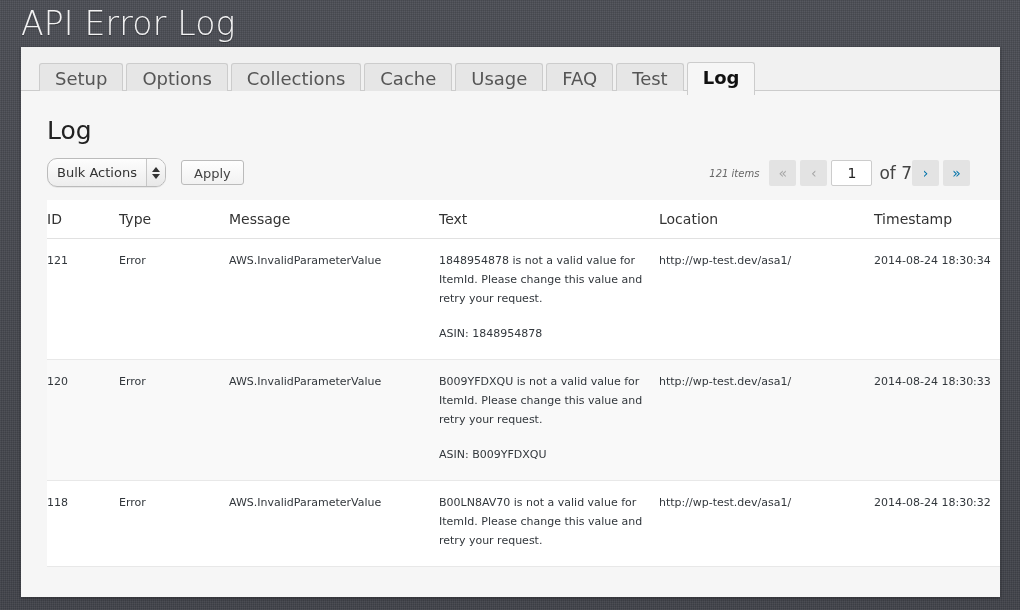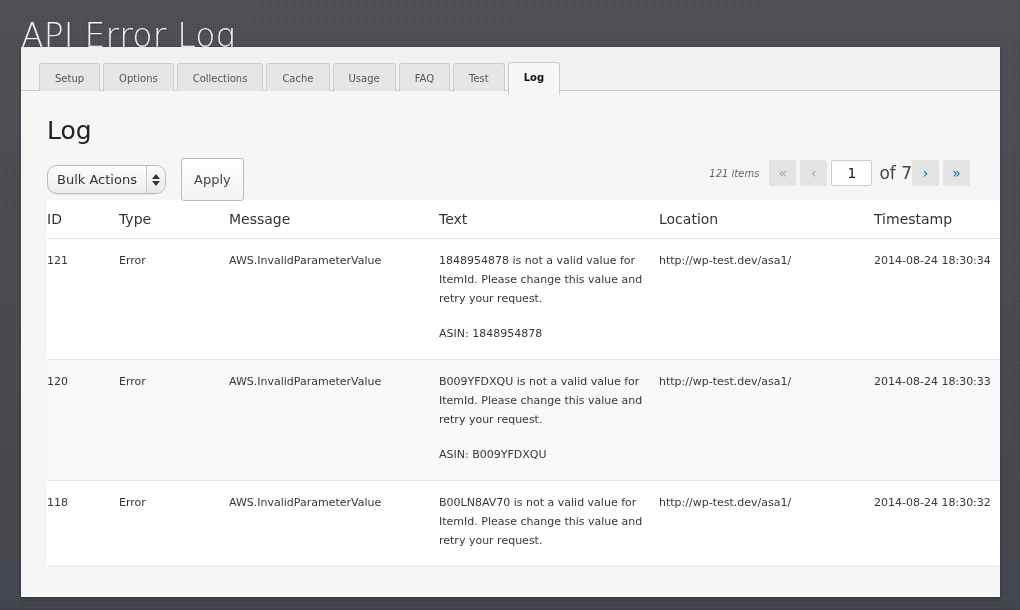--- a/index.html
+++ b/index.html
@@ -21,21 +21,21 @@
   .page {
     position: relative;
     width: 1020px;
     height: 610px;
   }
 
   
   .app-title {
     position: absolute;
     left: 21px;
-    top: 14px;
+    top: 2px;
     font-size: 33px;
     font-weight: 300;
     color: #f2f2f3;
     letter-spacing: 0.2px;
     line-height: 44px;
     text-shadow: 0 1px 1px rgba(0,0,0,0.35);
   }
 
   
   .panel {
@@ -56,21 +56,21 @@
     padding: 14px 0 0 18px;
     box-sizing: border-box;
     background: #f1f1f1;
     border-bottom: 1px solid #ccc;
   }
   .tab {
     display: inline-block;
     vertical-align: bottom;
     margin-right: 3px;
     padding: 7px 15px 8px 15px;
-    font-size: 10px;
+    font-size: 18px;
     color: #555;
     background: #e6e6e6;
     border: 1px solid #ccc;
     border-bottom: none;
     border-radius: 3px 3px 0 0;
     line-height: 16px;
     cursor: pointer;
     position: relative;
     top: 1px;
   }
@@ -143,21 +143,21 @@
     border-left: 4px solid transparent;
     border-right: 4px solid transparent;
   }
   .bulk-spinner .up { border-bottom: 5px solid #333; margin-bottom: 2px; }
   .bulk-spinner .down { border-top: 5px solid #333; }
 
   .apply-btn {
     display: inline-block;
     vertical-align: middle;
     margin-left: 10px;
-    height: 43px;
+    height: 25px;
     line-height: 25px;
     padding: 0 12px;
     font-size: 13px;
     font-family: inherit;
     color: #444;
     background: linear-gradient(180deg, #fefefe 0%, #f2f2f2 100%);
     border: 1px solid #bbb;
     border-radius: 3px;
     box-sizing: border-box;
     cursor: pointer;

